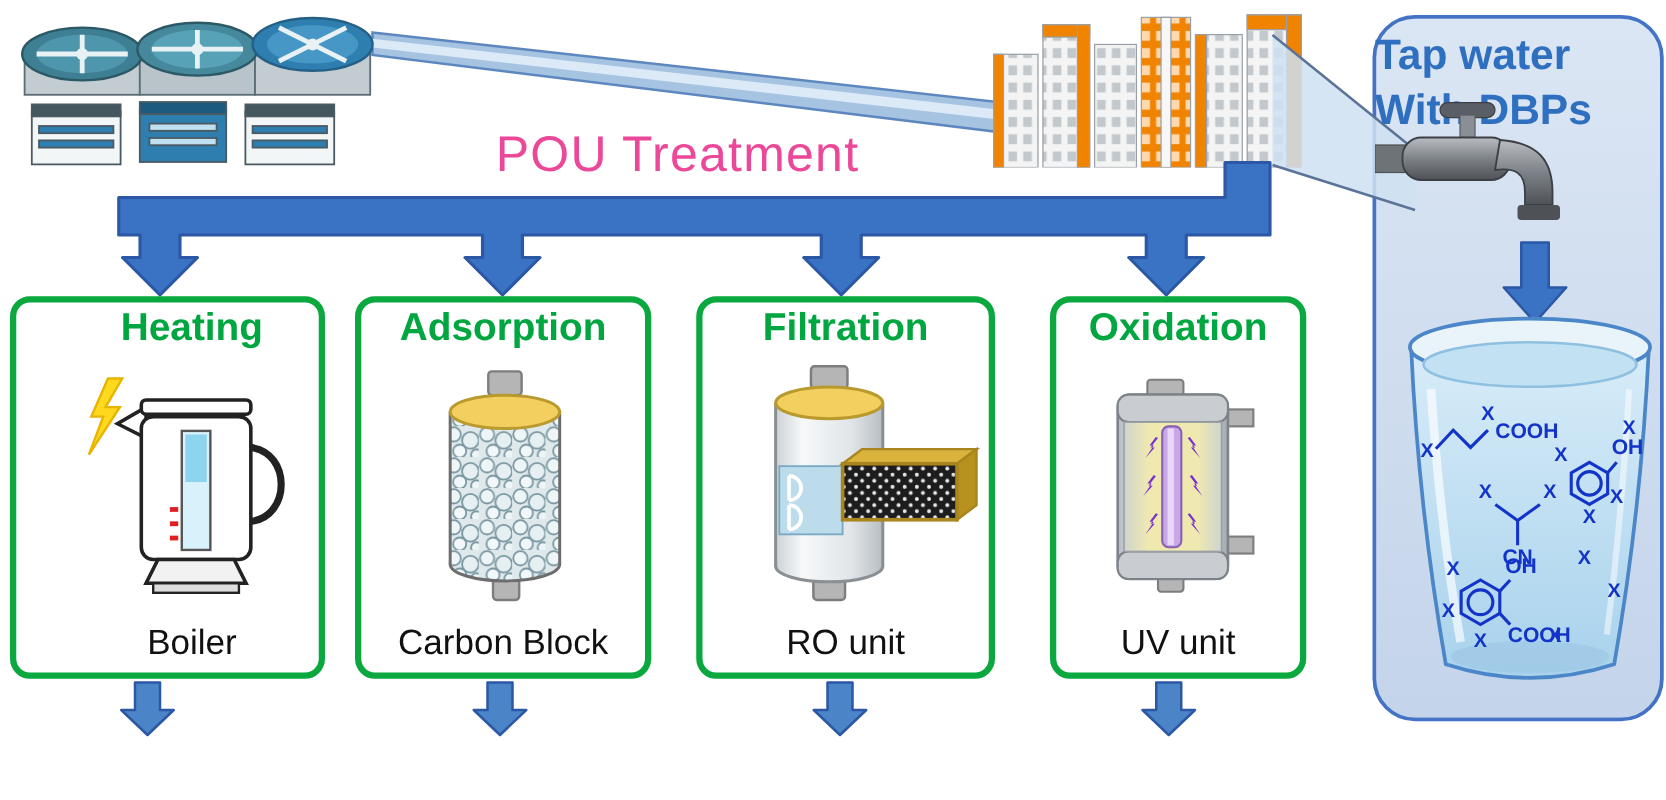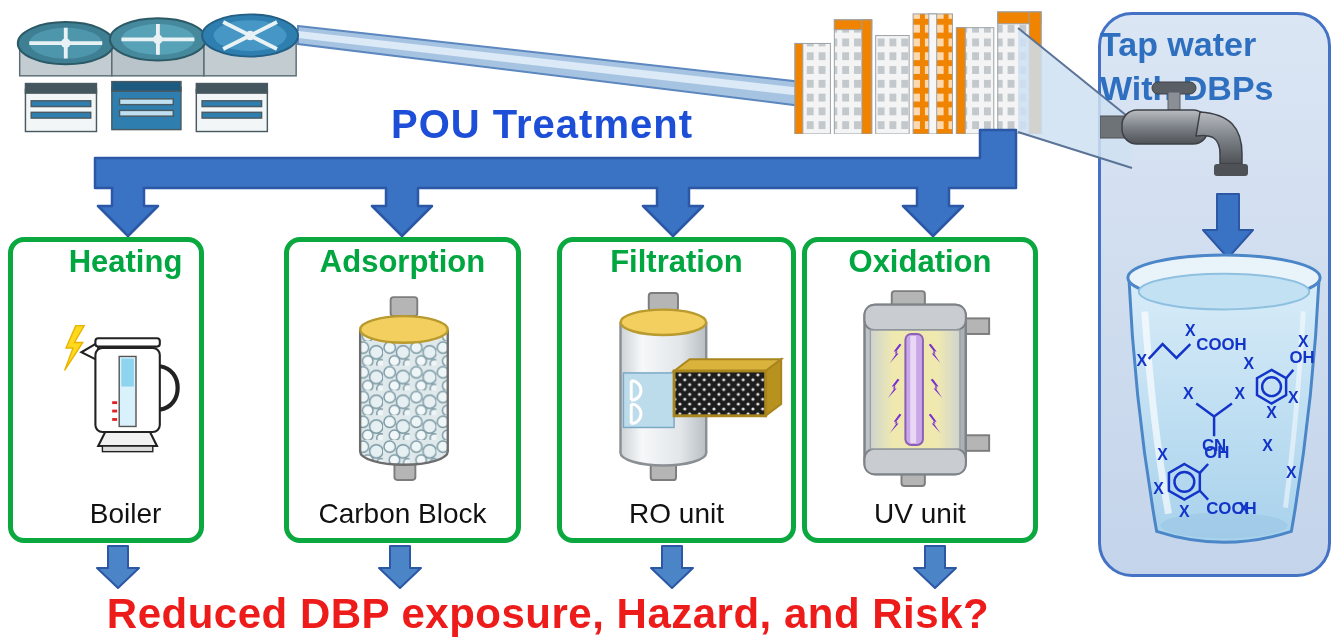--- a/index.html
+++ b/index.html
@@ -2,21 +2,21 @@
 <html><head>
 <meta charset="utf-8">
 <style>
   body{margin:0;background:#ffffff;}
   #canvas{position:relative;width:1333px;height:640px;background:#fff;overflow:hidden;
           font-family:"Liberation Sans",sans-serif;}
   .abs{position:absolute;}
   svg{display:block;}
 
   #pou-title{left:330px;top:102px;width:424px;text-align:center;
-             font-size:40px;font-weight:bold;color:#1d4ed8;letter-spacing:1px;z-index:5;}
+             font-size:40px;font-weight:normal;color:#ec4899;letter-spacing:1px;z-index:5;}
 
   
   .tbox{position:absolute;top:237px;height:306px;border:5px solid #0aa83f;border-radius:16px;
         background:#fff;box-sizing:border-box;display:flex;flex-direction:column;
         align-items:center;z-index:5;}
   .ttitle{font-size:31px;font-weight:bold;color:#00a63f;margin-top:2px;}
   .tillus{flex:1;display:flex;align-items:center;justify-content:center;width:100%;}
   .tdevice{font-size:28px;font-weight:normal;color:#111;margin-bottom:8px;}
 
   #footer{left:0;top:590px;width:1096px;text-align:center;font-size:42px;font-weight:bold;
@@ -206,21 +206,21 @@
       <text class="xm" x="44" y="214">X</text>
       <text class="xm" x="40" y="248">X</text>
       <text class="xm" x="66" y="272">X</text>
       <text class="xm" x="150" y="205">X</text>
       <text class="xm" x="174" y="232">X</text>
       <text class="xm" x="126" y="268">X</text>
       <text class="xm" x="186" y="100">X</text>
     </g>
   </svg>
 
-  <div class="tbox" style="left:8px;width:196px;padding-left:39px;">
+  <div class="tbox" style="left:8px;width:252px;padding-left:39px;">
     <div class="ttitle">Heating</div>
     <div class="tillus">
       <svg width="200" height="200" viewBox="0 0 210 205">
         <polygon points="34,12 20,44 30,44 18,76 44,36 32,36 46,12" fill="#ffd91e" stroke="#e8b400" stroke-width="2"></polygon>
         <polygon points="66,36 42,50 66,62" fill="#ffffff" stroke="#222" stroke-width="3"></polygon>
         <rect x="62" y="30" width="92" height="12" rx="4" fill="#fff" stroke="#222" stroke-width="3"></rect>
         <rect x="62" y="44" width="92" height="120" rx="10" fill="#fff" stroke="#222" stroke-width="3"></rect>
         <path d="M154,70 C188,74 188,128 154,132" fill="none" stroke="#222" stroke-width="6"></path>
         <rect x="96" y="56" width="24" height="100" fill="#d9f1fb" stroke="#555" stroke-width="2"></rect>
         <rect x="99" y="59" width="18" height="40" fill="#8fd4ee"></rect>
@@ -291,21 +291,21 @@
         <ellipse cx="106" cy="168" rx="46" ry="14" fill="url(#pebble)" stroke="#6d6d6d" stroke-width="2.5"></ellipse>
         <rect x="60" y="40" width="92" height="128" fill="url(#pebble)"></rect>
         <line x1="60" y1="40" x2="60" y2="168" stroke="#6d6d6d" stroke-width="2.5"></line>
         <line x1="152" y1="40" x2="152" y2="168" stroke="#6d6d6d" stroke-width="2.5"></line>
         <ellipse cx="106" cy="40" rx="46" ry="14" fill="#f2cf5e" stroke="#b89a2e" stroke-width="2.5"></ellipse>
       </svg>
     </div>
     <div class="tdevice">Carbon Block</div>
   </div>
 
-  <div class="tbox" style="left:802px;width:236px;">
+  <div class="tbox" style="left:840px;width:205px;">
     <div class="ttitle">Oxidation</div>
     <div class="tillus">
       <svg width="224" height="200" viewBox="0 0 230 205">
         <defs>
           <linearGradient id="uvg" x1="0" y1="0" x2="1" y2="0">
             <stop offset="0" stop-color="#b8bec3"></stop>
               <stop offset="0.3" stop-color="#eff1f2"></stop>
             <stop offset="1" stop-color="#a8aeb3"></stop>
           </linearGradient>
           <linearGradient id="uvinner" x1="0" y1="0" x2="1" y2="0">
@@ -332,15 +332,14 @@
           <use href="#boltp" transform="translate(94,128)"></use>
           <use href="#boltp" transform="translate(126,56) scale(-1,1)"></use>
           <use href="#boltp" transform="translate(128,92) scale(-1,1)"></use>
           <use href="#boltp" transform="translate(126,128) scale(-1,1)"></use>
         </g>
       </svg>
     </div>
     <div class="tdevice">UV unit</div>
   </div>
 
-  <div id="footer" class="abs">Reduced DBP exposure, Hazard, and Risk?</div>
 
 </div>
 
 </body></html>

